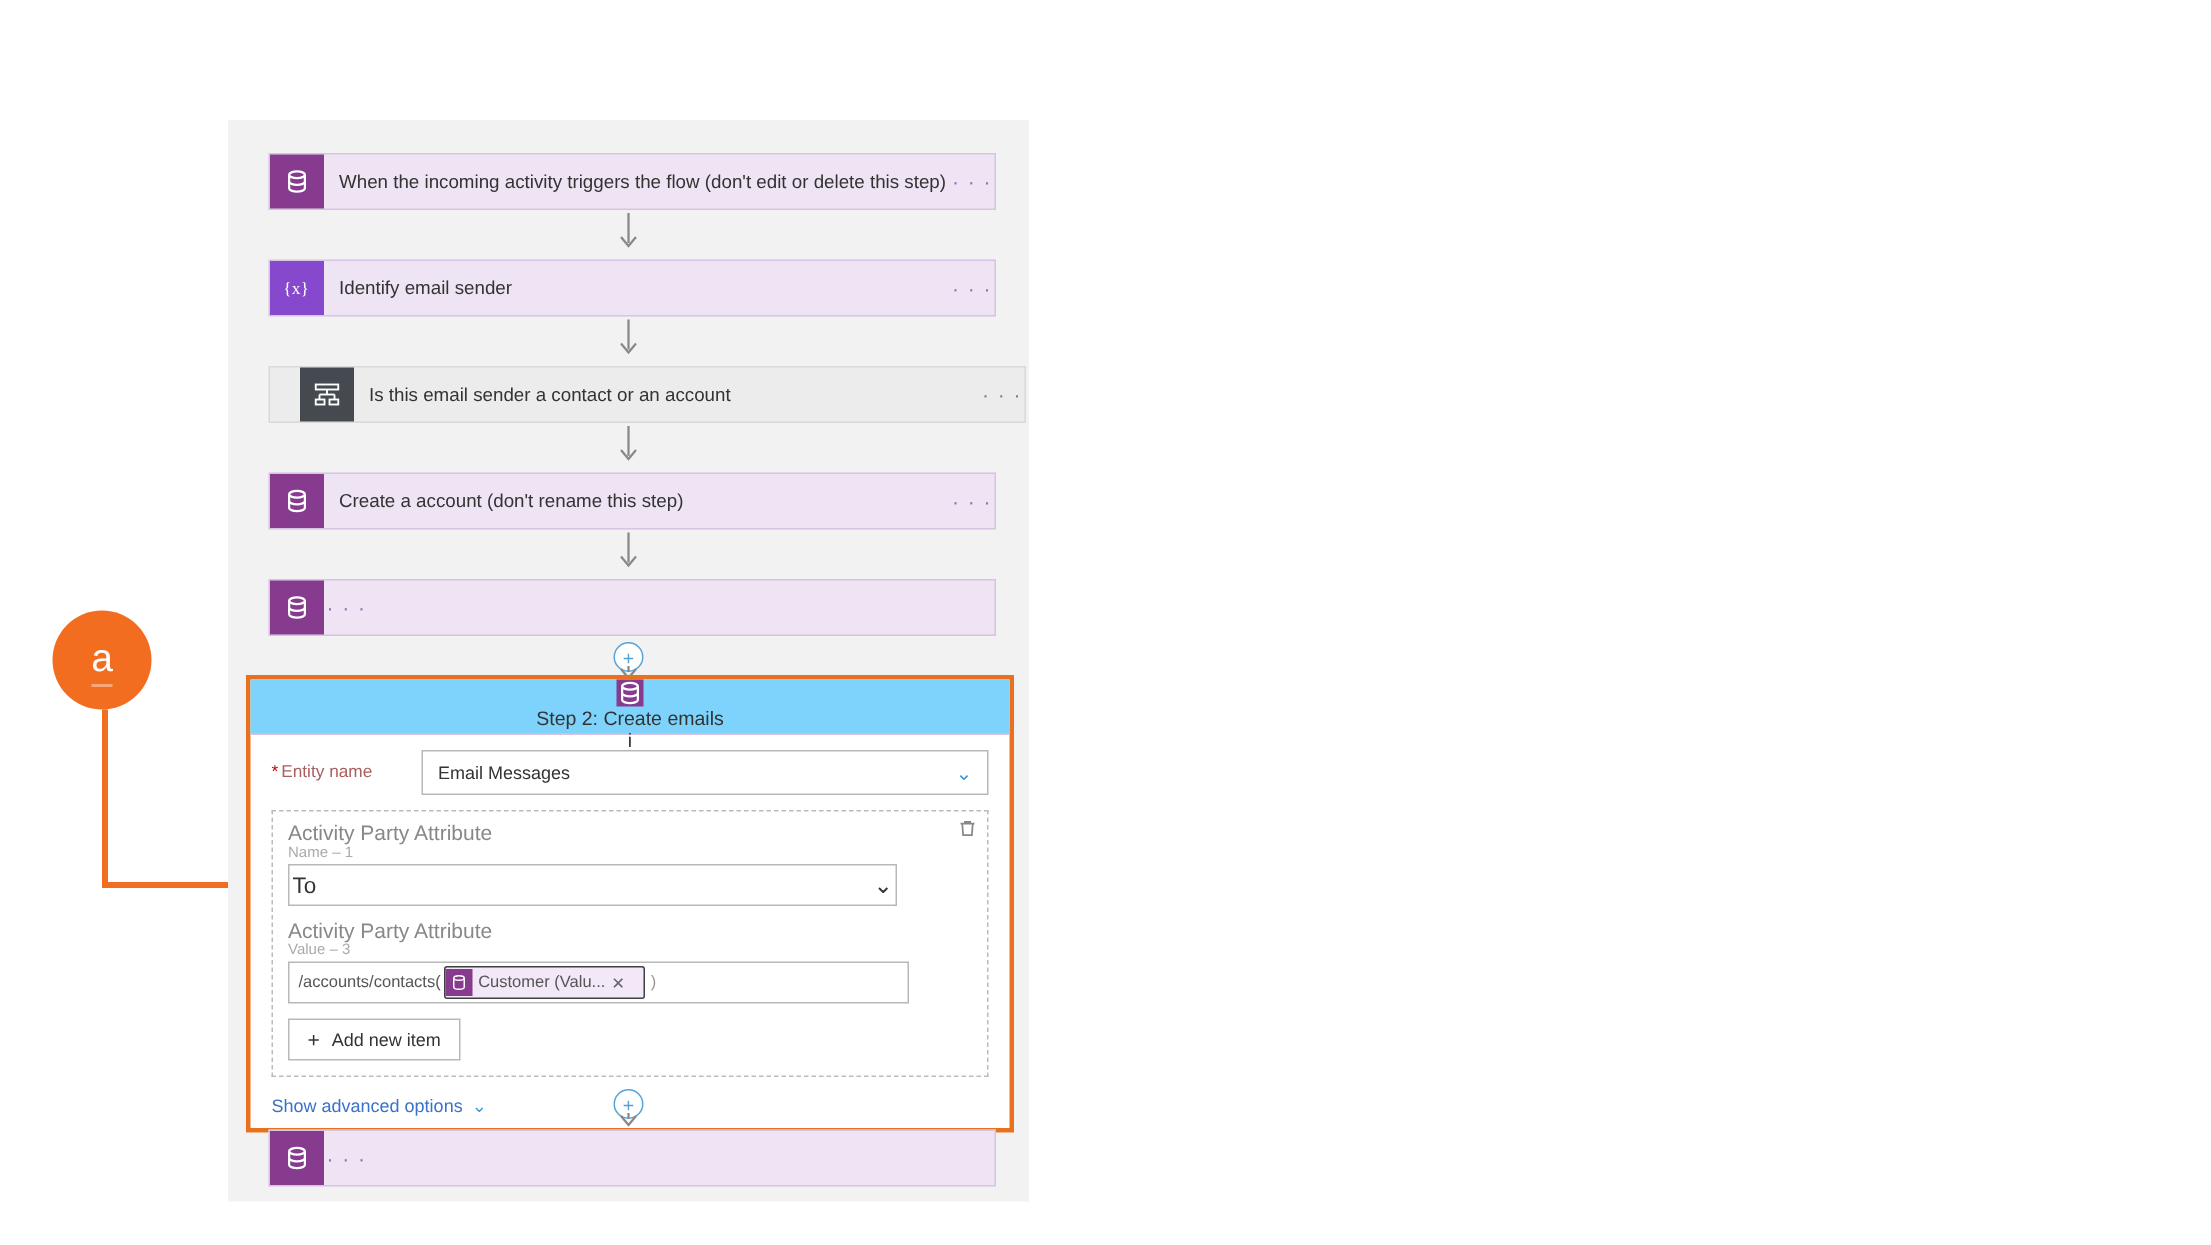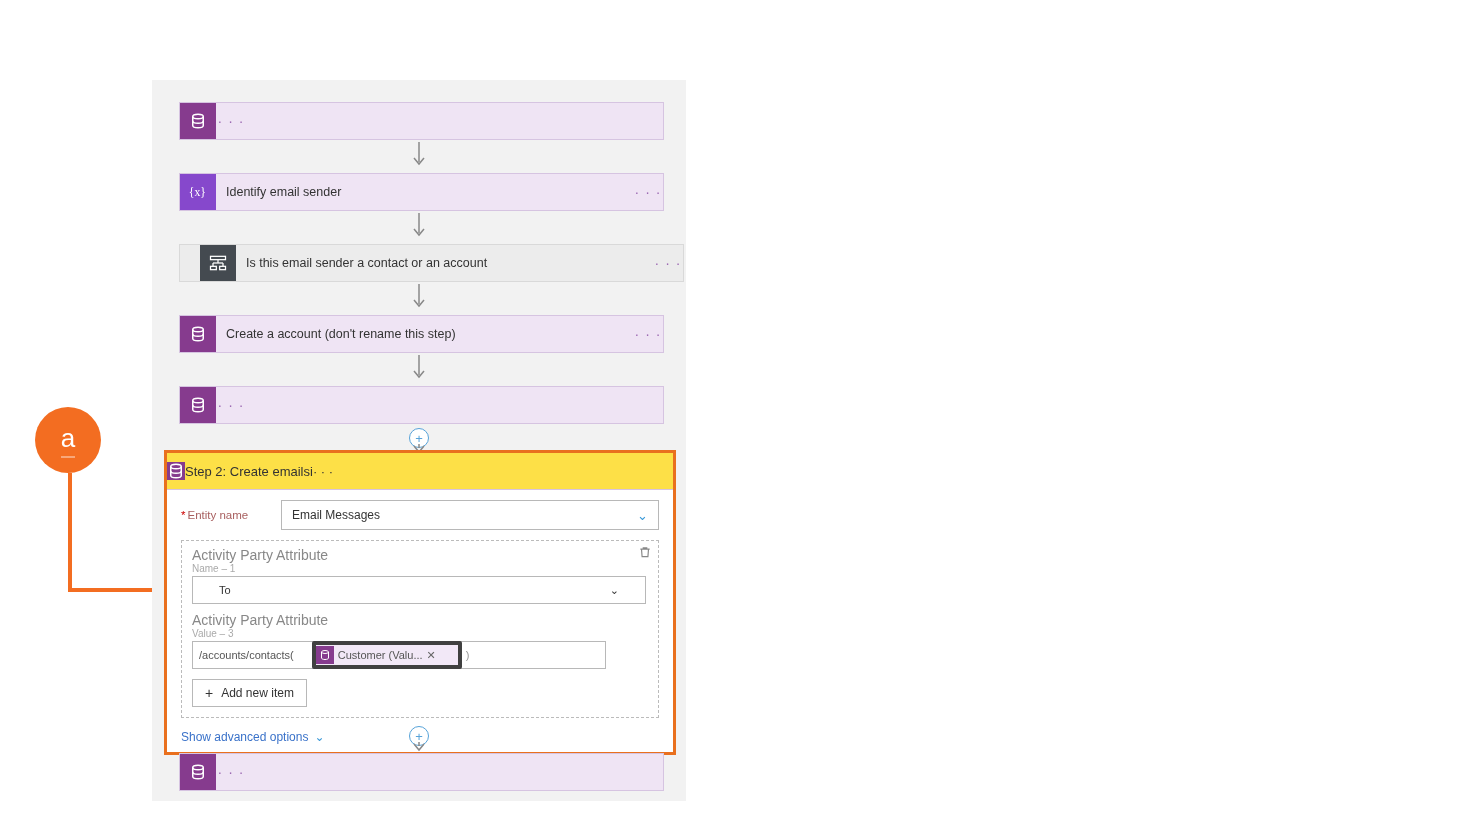--- a/index.html
+++ b/index.html
@@ -86,24 +86,25 @@
   .card {
     position: absolute;
     left: 12px;
     top: 370px;
     width: 506px;
     border: 3px solid #e9701e;
     background: #fff;
   }
   .card-header {
     height: 36px;
-    background: #fde047;
+    background: #7dd3fc;
     border-bottom: 1px solid #d6c4e1;
     display: flex;
     align-items: center;
+    flex-direction: column;
   }
   .card-body {
     padding: 10px 14px 8px 14px;
   }
   .field-row {
     display: flex;
     align-items: center;
     margin-bottom: 10px;
   }
   .field-label {
@@ -148,47 +149,47 @@
     color: #aaa;
   }
   .inner-select {
     width: 400px;
     height: 26px;
     border: 1px solid #b8b8b8;
     background: #fff;
     display: flex;
     align-items: center;
     justify-content: space-between;
-    padding: 0 26px;
-    font-size: 11px;
+    padding: 0 2px;
+    font-size: 15px;
     color: #333;
     margin-top: 2px;
     margin-bottom: 8px;
   }
   .token-row {
     width: 400px;
     height: 26px;
     border: 1px solid #b8b8b8;
     background: #fff;
     display: flex;
     align-items: center;
     padding: 0 6px;
     font-size: 11px;
     color: #555;
     margin-top: 2px;
   }
-  .token-row .prefix { margin-right: 18px; }
+  .token-row .prefix { margin-right: 2px; }
   .token {
     display: inline-flex;
     align-items: center;
     background: #f2e8f7;
-    border: 4px solid #404040;
+    border: 1px solid #404040;
     border-radius: 2px;
     height: 20px;
-    padding-right: 22px;
+    padding-right: 12px;
     font-size: 11px;
   }
   .token .ticon {
     width: 18px;
     height: 18px;
     background: #863b8e;
     display: flex;
     align-items: center;
     justify-content: center;
     margin-right: 4px;
@@ -271,20 +272,21 @@
 <div class="canvas">
 
   <div class="step" style="top:22px">
     <div class="icon purple">
       <svg width="18" height="18" viewBox="0 0 24 24" fill="none" stroke="#fff" stroke-width="2">
           <ellipse cx="12" cy="6" rx="7" ry="3"></ellipse>
           <path d="M5 6v12c0 1.7 3.1 3 7 3s7-1.3 7-3V6"></path>
           <path d="M5 12c0 1.7 3.1 3 7 3s7-1.3 7-3"></path>
         </svg>
     </div>
+    <div class="label">When the incoming activity triggers the flow (don't edit or delete this step)</div>
     <div class="more">· · ·</div>
   </div>
   <div class="arrow" style="top:60px">
     <svg width="16" height="30" viewBox="0 0 16 30" stroke="#888" fill="none" stroke-width="1.5">
         <line x1="8" y1="2" x2="8" y2="22"></line>
         <polyline points="3,18 8,24 13,18"></polyline>
       </svg>
   </div>
 
   <div class="step" style="top:93px">

